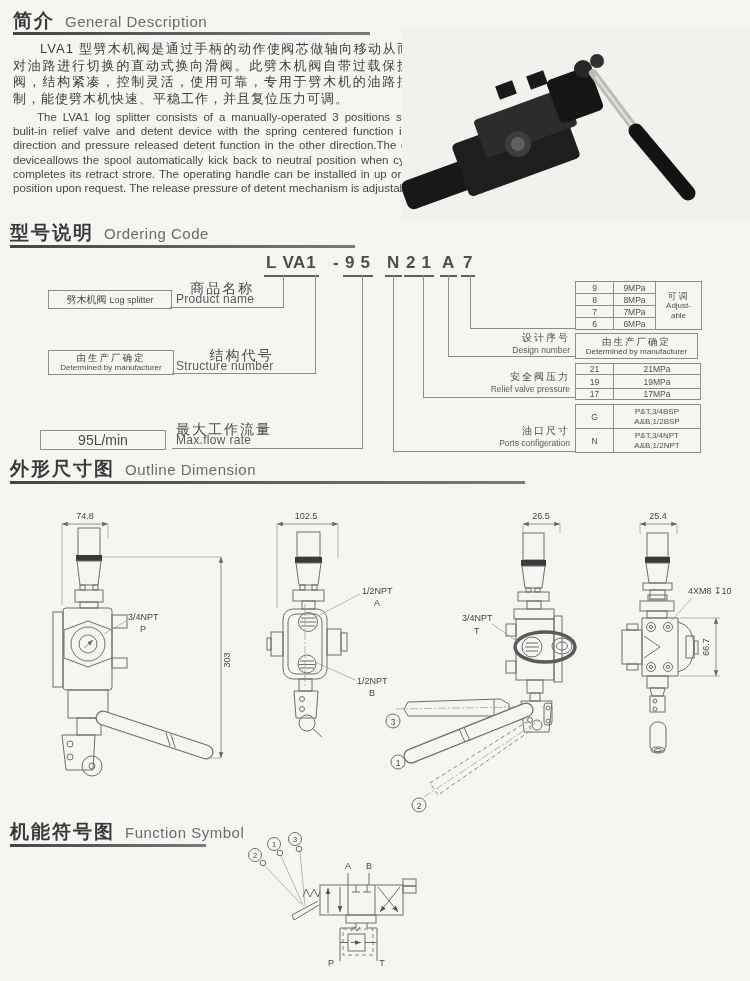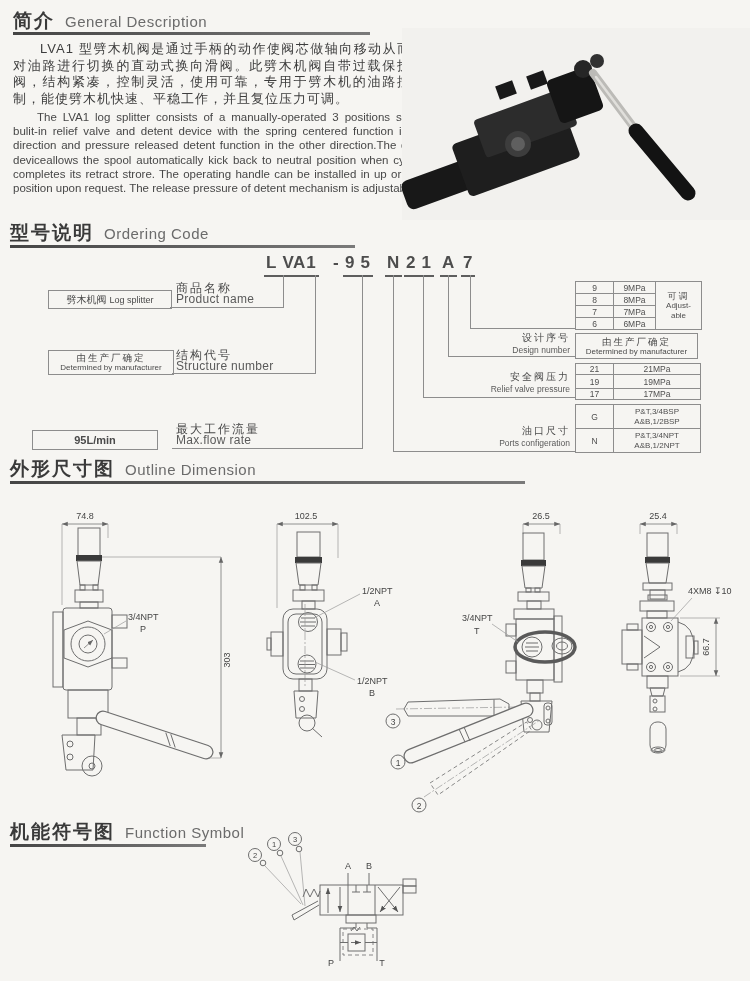--- a/index.html
+++ b/index.html
@@ -17,21 +17,21 @@
        color:#474747;text-align:justify;text-indent:24px;}
   
   .cg{position:absolute;top:253px;font-size:17px;font-weight:bold;color:#4d4d4d;
       border-bottom:2px solid #5e5e5e;padding:0 2px 2px 2px;letter-spacing:1px;white-space:nowrap;}
   .cg.nb{border-bottom:none;}
   .cg span{margin-right:5px;} .cg span:last-child{margin-right:0;}
   .ln{position:absolute;background:#8d8d8d;}
   .obox{position:absolute;border:1px solid #8d8d8d;display:flex;flex-direction:column;
         align-items:center;justify-content:center;text-align:center;color:#4a4a4a;background:transparent;}
   .flabel{position:absolute;color:#4a4a4a;line-height:11px;white-space:nowrap;}
-  .flabel .lz{font-size:12px;letter-spacing:2px;}
+  .flabel .lz{font-size:14px;letter-spacing:2px;text-align:right;}
   .flabel .le{font-size:12px;color:#5a5a5a;letter-spacing:0.3px;}
   .rlabel{position:absolute;width:130px;text-align:right;color:#4a4a4a;line-height:12px;white-space:nowrap;}
   .rlabel .lz{font-size:10px;letter-spacing:2px;}
   .rlabel .le{font-size:8.5px;color:#5a5a5a;}
   table.ot{position:absolute;border-collapse:collapse;table-layout:fixed;}
   table.ot td{border:1px solid #8d8d8d;font-size:8.5px;color:#4f4f4f;text-align:center;
               padding:0;vertical-align:middle;line-height:10px;}
   .dline{font-size:8px;line-height:10px;}
   
   svg{position:absolute;}
@@ -136,21 +136,21 @@
 
   <div class="obox" style="left:48px;top:350px;width:124px;height:23px;">
     <div style="font-size:9.5px;line-height:10px;letter-spacing:2px;">由生产厂确定</div>
     <div style="font-size:8px;line-height:9px;">Determined by manufacturer</div>
   </div>
   <div class="flabel" style="left:176px;top:350px;">
     <div class="lz">结构代号</div>
     <div class="le">Structure number</div>
   </div>
 
-  <div class="obox" style="left:32px;top:430px;width:124px;height:18px;font-size:11px;font-weight:bold;">
+  <div class="obox" style="left:40px;top:430px;width:124px;height:18px;font-size:14px;">
     <div>95L/min</div>
   </div>
   <div class="flabel" style="left:176px;top:424px;">
     <div class="lz">最大工作流量</div>
     <div class="le">Max.flow rate</div>
   </div>
 
   <div class="rlabel" style="left:440px;top:371px;">
     <div class="lz">安全阀压力</div>
     <div class="le">Relief valve pressure</div>

